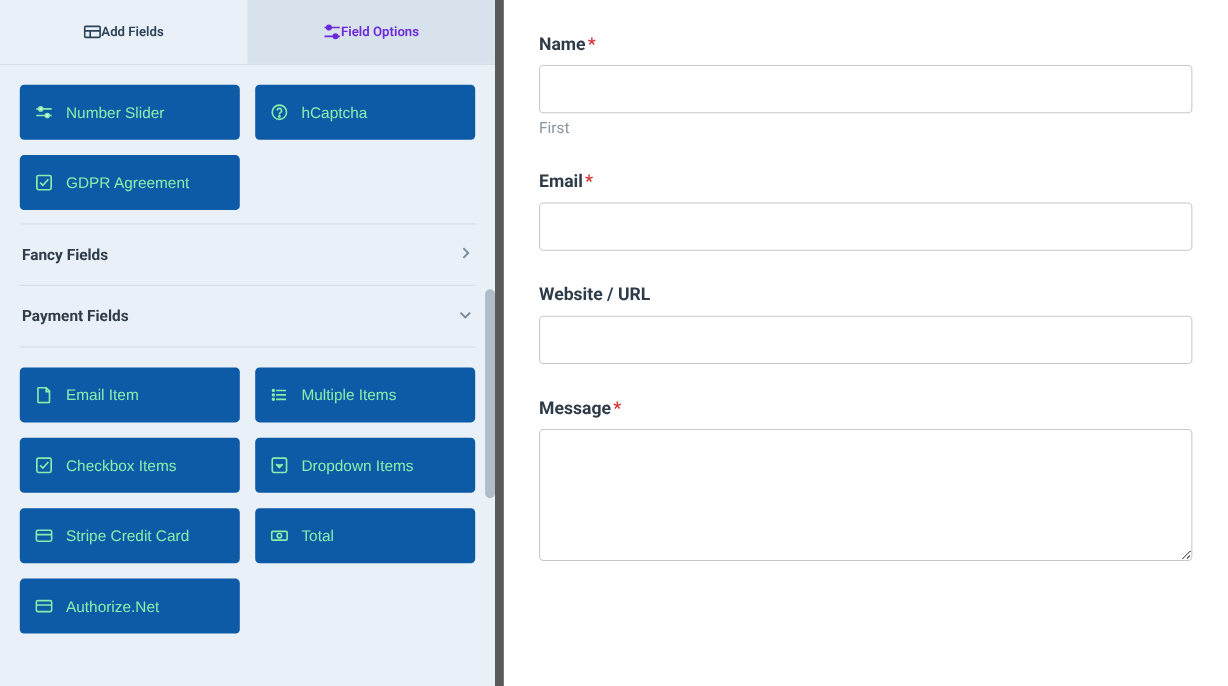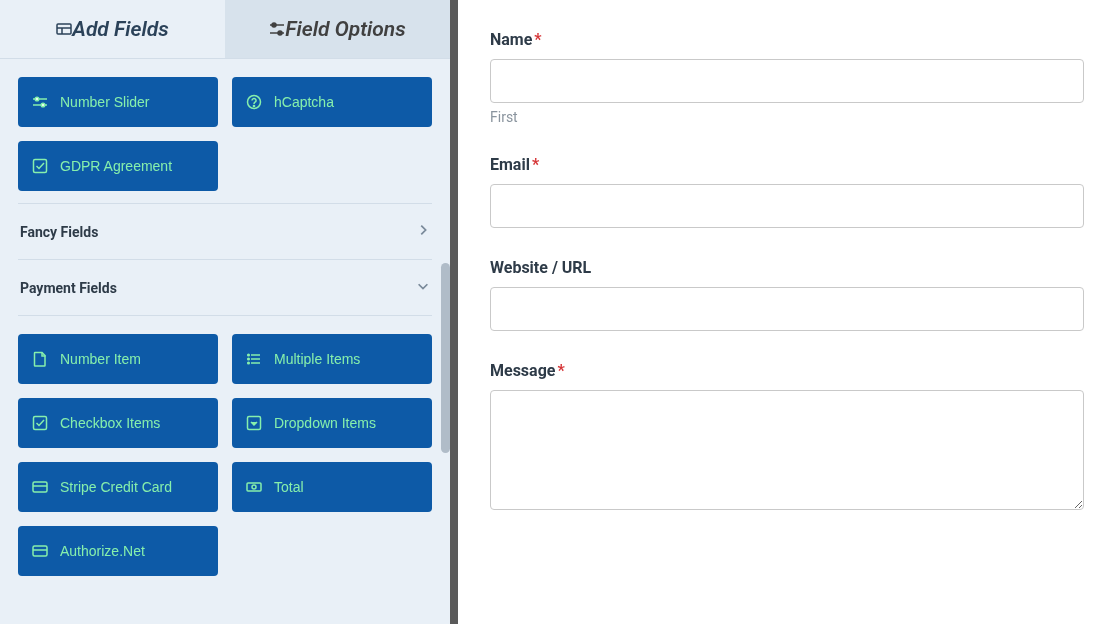--- a/index.html
+++ b/index.html
@@ -22,33 +22,32 @@
     .tabs {
       display: flex;
       height: 59px;
       border-bottom: 1px solid #d2dde8;
     }
     .tab {
       flex: 1;
       display: flex;
       align-items: center;
       justify-content: center;
-      font-size: 21px;
+      font-size: 12px;
       font-weight: 600;
       color: #4a5a6a;
       cursor: pointer;
-      font-style: italic;
     }
     .tab.active {
       background: #e9f0f7;
       color: #2b4259;
     }
     .tab:not(.active) {
       background: #d7e2ec;
-      color: #404040;
+      color: #6d28d9;
     }
     .tab-icon svg { display: block; }
     .sidebar-content {
       padding: 18px;
       overflow-y: auto;
       flex: 1;
     }
     .field-grid {
       display: grid;
       grid-template-columns: 1fr 1fr;
@@ -213,21 +212,21 @@
     </div>
 
     <div class="field-grid">
       <button class="field-btn">
         <span class="field-btn-icon">
           <svg width="16" height="16" viewBox="0 0 16 16" fill="none" stroke="currentColor" stroke-width="1.5">
               <path d="M3 1.5h7l3 3v10a.5.5 0 0 1-.5.5H3a.5.5 0 0 1-.5-.5V2a.5.5 0 0 1 .5-.5z"></path>
               <path d="M10 1.5V5h3.5"></path>
             </svg>
         </span>
-        <span>Number Item</span>
+        <span>Email Item</span>
       </button>
       <button class="field-btn">
         <span class="field-btn-icon">
           <svg width="16" height="16" viewBox="0 0 16 16" fill="none" stroke="currentColor" stroke-width="1.5">
               <line x1="5" y1="4" x2="14" y2="4"></line>
               <line x1="5" y1="8" x2="14" y2="8"></line>
               <line x1="5" y1="12" x2="14" y2="12"></line>
               <circle cx="2.5" cy="4" r="0.8" fill="currentColor"></circle>
               <circle cx="2.5" cy="8" r="0.8" fill="currentColor"></circle>
               <circle cx="2.5" cy="12" r="0.8" fill="currentColor"></circle>

